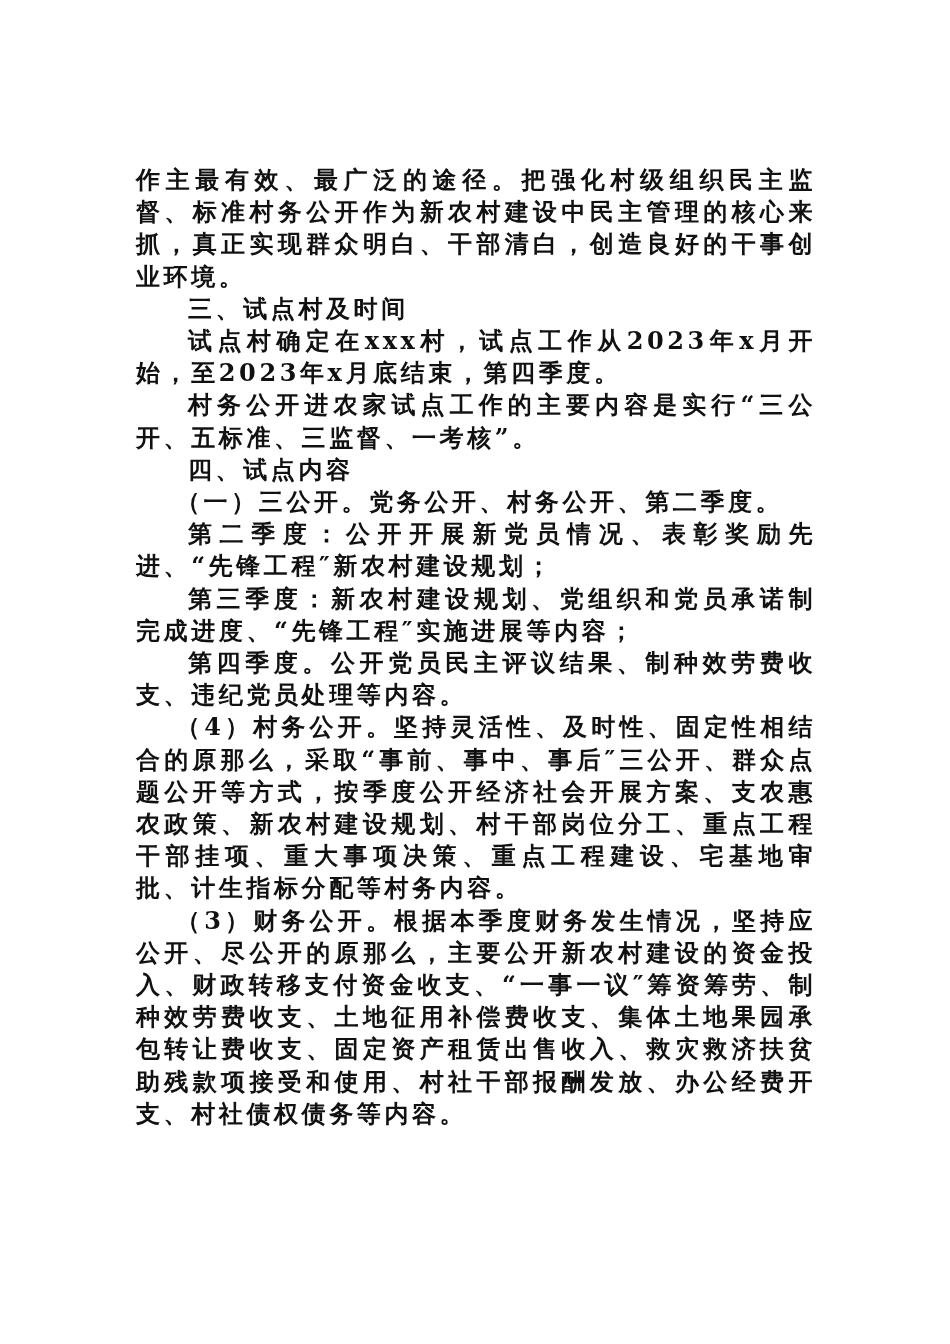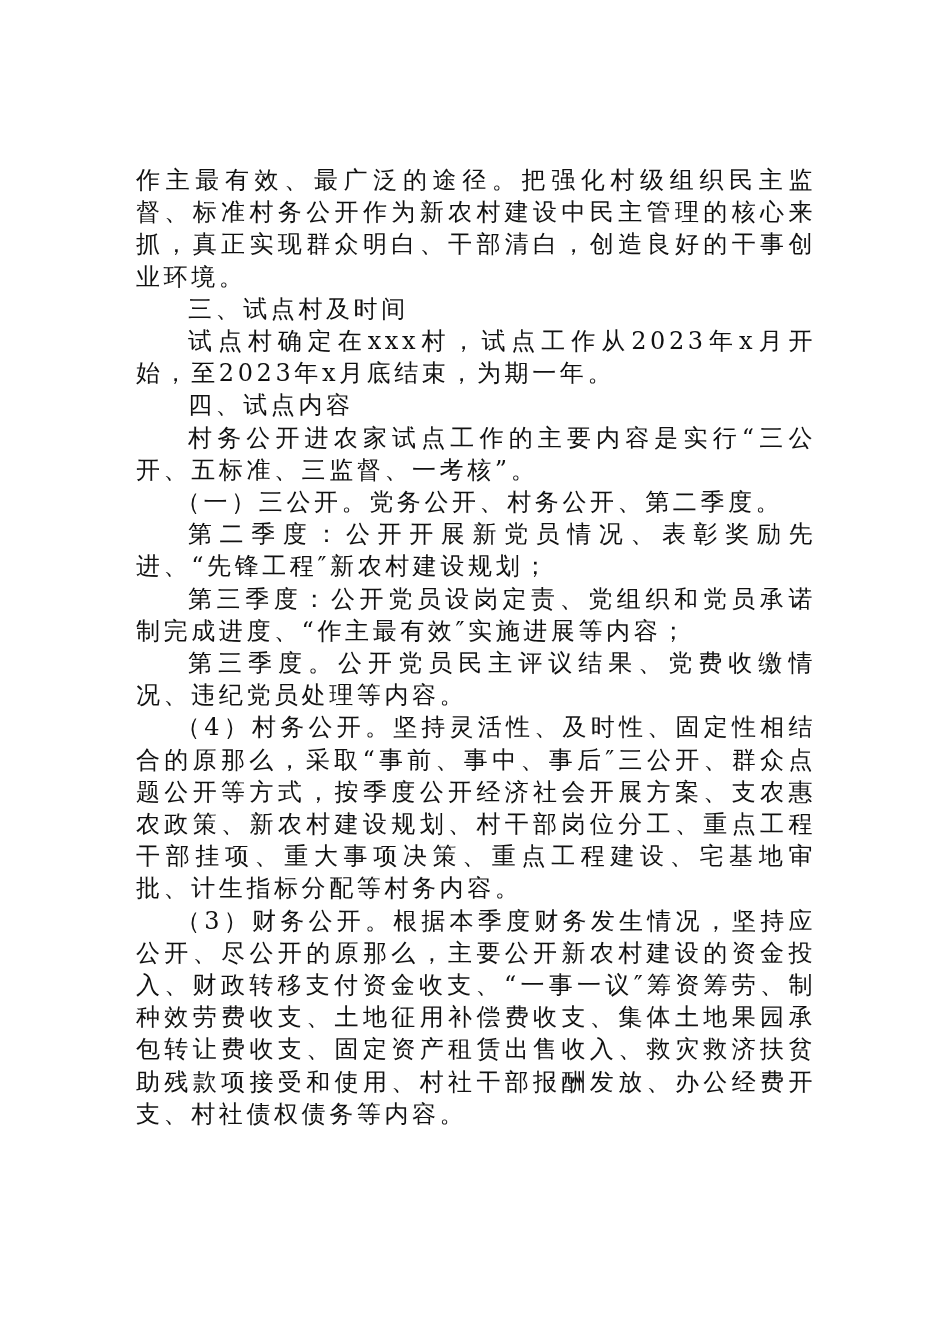--- a/index.html
+++ b/index.html
@@ -8,34 +8,34 @@
     position: absolute;
     left: 136px;
     top: 164px;
     width: 680px;
     font-family: "DejaVu Serif", "Liberation Serif", serif;
     font-size: 24px;
     line-height: 32.2px;
     color: #111111;
     letter-spacing: 3.6px;
   }
-  .p { margin: 0; padding: 0; text-align: justify; text-align-last: left; }
+  .p { margin: 0; padding: 0; text-align: justify; text-align-last: left; font-weight: bold; }
   .ind1 { text-indent: 52px; }
   .ind2 { text-indent: 40px; }
   .ind3 { text-indent: 36px; }
 </style>
 </head>
 <body>
 
 <div class="page">
   <p class="p">作主最有效、最广泛的途径。把强化村级组织民主监督、标准村务公开作为新农村建设中民主管理的核心来抓，真正实现群众明白、干部清白，创造良好的干事创业环境。</p>
   <p class="p ind1">三、试点村及时间</p>
-  <p class="p ind1">试点村确定在xxx村，试点工作从2023年x月开始，至2023年x月底结束，为期一年。</p>
+  <p class="p ind1">试点村确定在xxx村，试点工作从2023年x月开始，至2023年x月底结束，第四季度。</p>
+  <p class="p ind1">村务公开进农家试点工作的主要内容是实行“三公开、五标准、三监督、一考核”。</p>
   <p class="p ind1">四、试点内容</p>
-  <p class="p ind1">村务公开进农家试点工作的主要内容是实行“三公开、五标准、三监督、一考核”。</p>
   <p class="p ind2">（一）三公开。党务公开、村务公开、第二季度。</p>
   <p class="p ind1">第二季度：公开开展新党员情况、表彰奖励先进、“先锋工程″新农村建设规划；</p>
-  <p class="p ind1">第三季度：公开党员设岗定责、党组织和党员承诺制完成进度、“作主最有效″实施进展等内容；</p>
-  <p class="p ind1">第三季度。公开党员民主评议结果、党费收缴情况、违纪党员处理等内容。</p>
+  <p class="p ind1">第三季度：新农村建设规划、党组织和党员承诺制完成进度、“先锋工程″实施进展等内容；</p>
+  <p class="p ind1">第四季度。公开党员民主评议结果、制种效劳费收支、违纪党员处理等内容。</p>
   <p class="p ind2">（4）村务公开。坚持灵活性、及时性、固定性相结合的原那么，采取“事前、事中、事后″三公开、群众点题公开等方式，按季度公开经济社会开展方案、支农惠农政策、新农村建设规划、村干部岗位分工、重点工程干部挂项、重大事项决策、重点工程建设、宅基地审批、计生指标分配等村务内容。</p>
   <p class="p ind2">（3）财务公开。根据本季度财务发生情况，坚持应公开、尽公开的原那么，主要公开新农村建设的资金投入、财政转移支付资金收支、“一事一议″筹资筹劳、制种效劳费收支、土地征用补偿费收支、集体土地果园承包转让费收支、固定资产租赁出售收入、救灾救济扶贫助残款项接受和使用、村社干部报酬发放、办公经费开支、村社债权债务等内容。</p>
 
 </div>
 
 </body></html>

